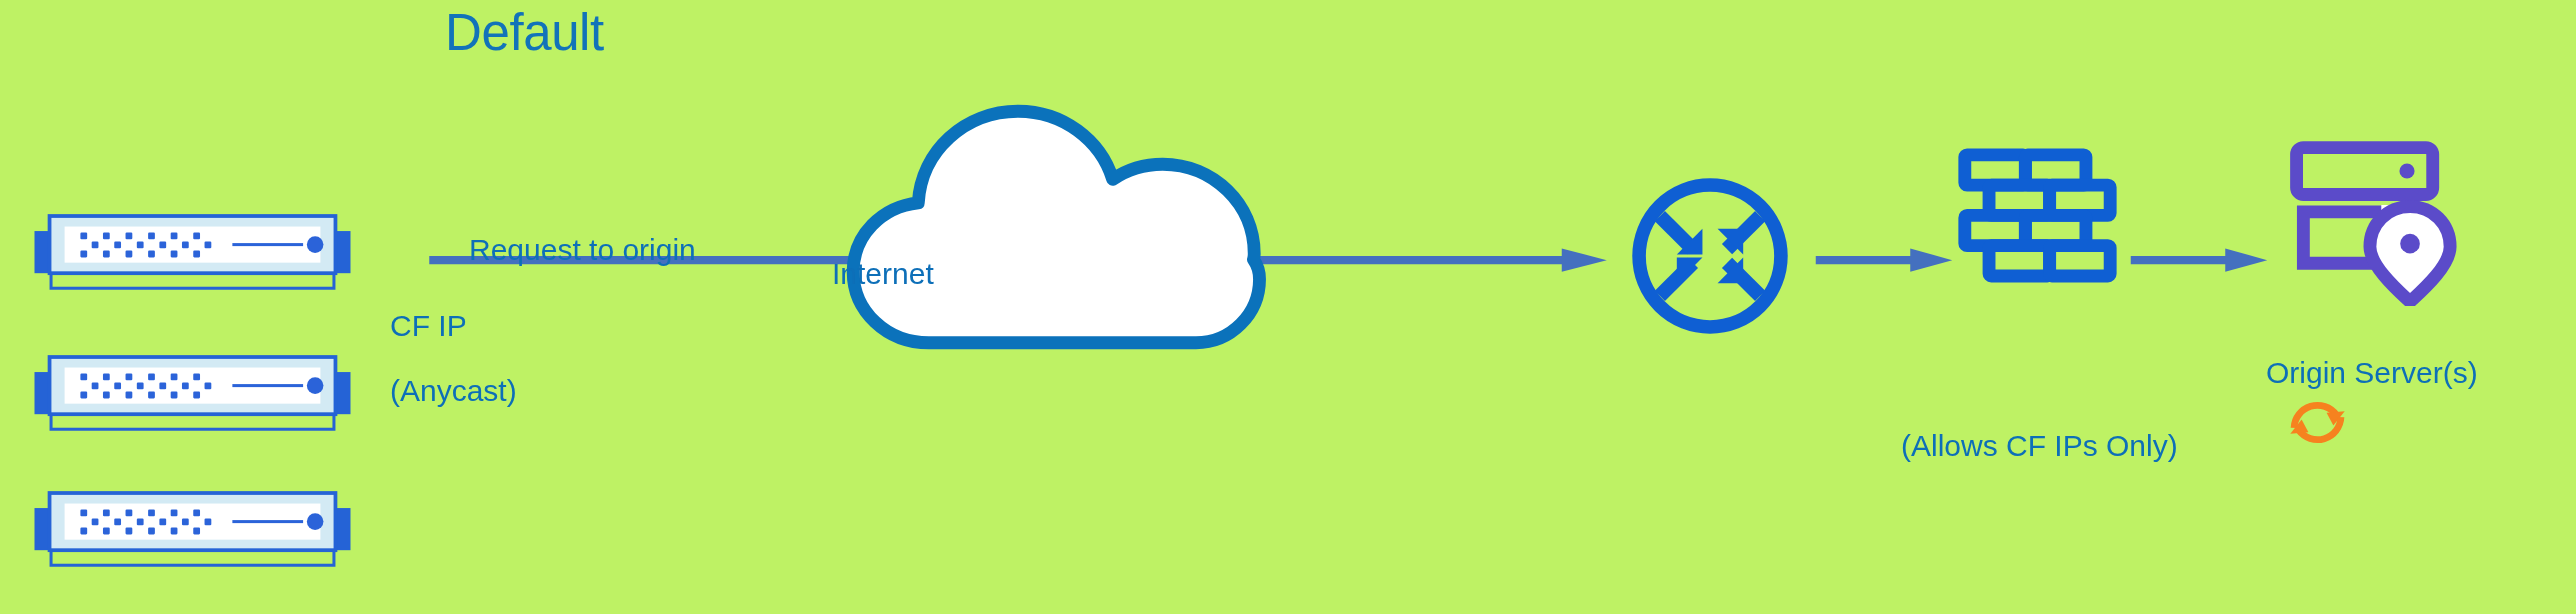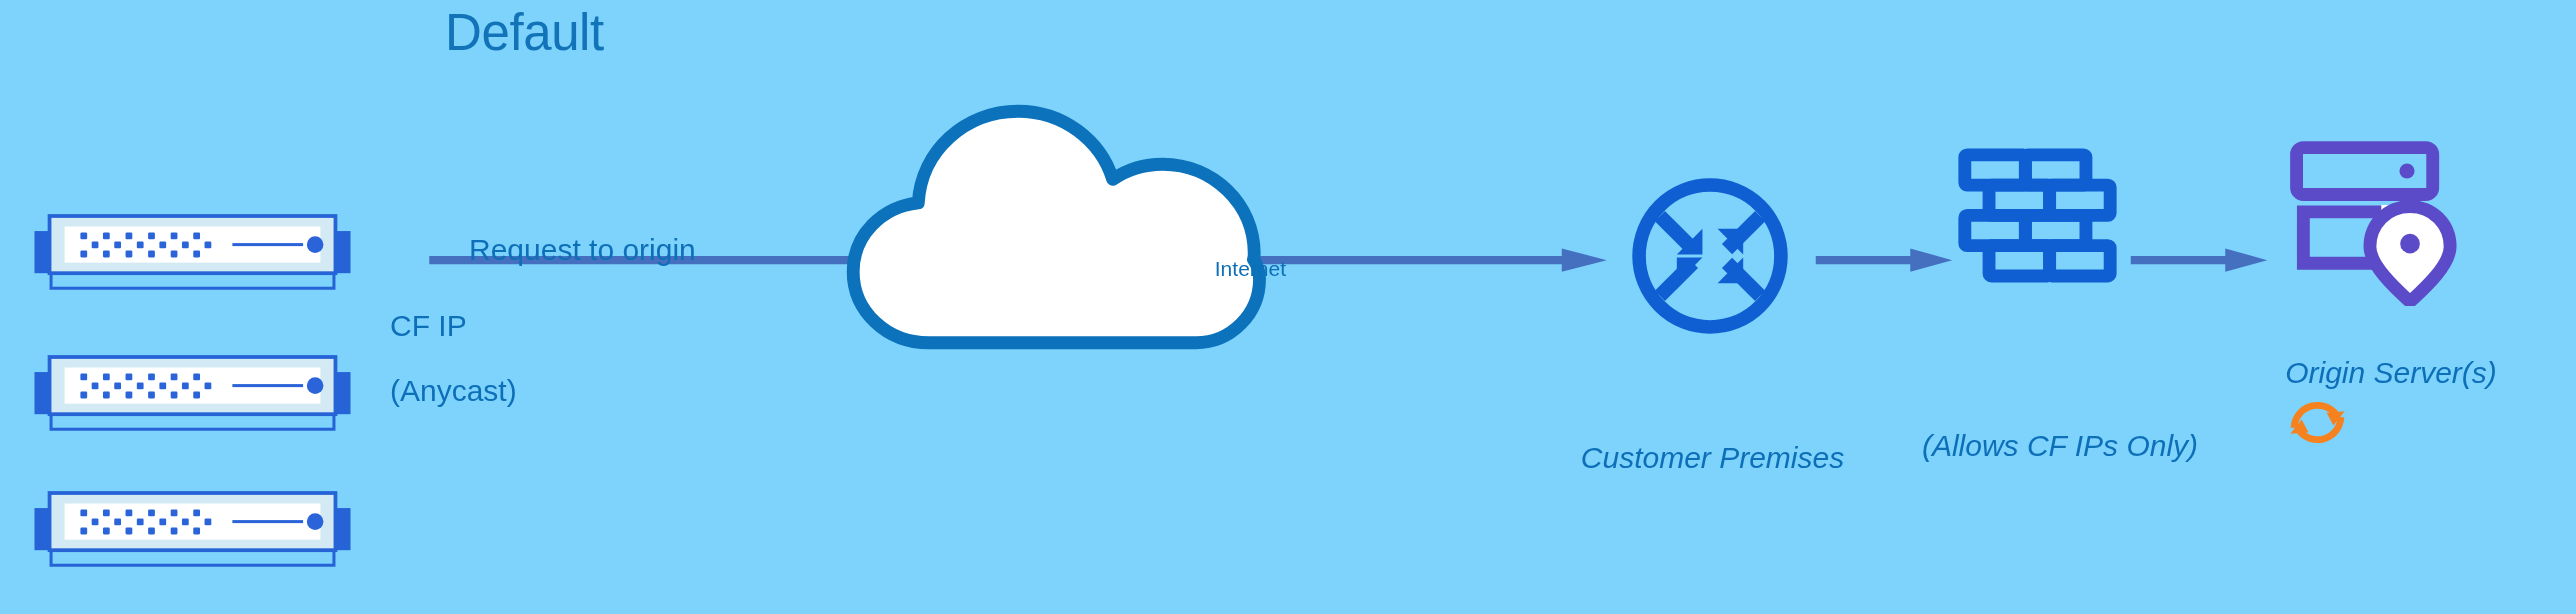--- a/index.html
+++ b/index.html
@@ -10,21 +10,21 @@
   }
   body {
     font-family: "Liberation Sans", "DejaVu Sans", sans-serif;
     -webkit-font-smoothing: antialiased;
   }
 
   #diagram-root {
     position: relative;
     width: 2576px;
     height: 614px;
-    background: #7dd3fc;
+    background: #bef264;
     overflow: hidden;
   }
 
   
   .node { position: absolute; }
 
   
   #diagram-title {
     left: 445px;
     top: 6px;
@@ -36,21 +36,21 @@
   }
 
   
   .label {
     color: #0d6fb8;
     font-size: 30px;
     line-height: 1.22;
     white-space: pre;
     margin-top: 28px;
   }
-  .label.center { text-align: center; font-style: italic; }
+  .label.center { text-align: left; }
 
   
   #cf-logo {
     left: 35px;
     top: 106px;
     width: 318px;
     height: 106px;
   }
   #cf-logo svg { display: block; width: 318px; height: 106px; }
 
@@ -68,22 +68,22 @@
     top: 102px;
     width: 454px;
     height: 250px;
   }
   #internet-cloud svg { display: block; width: 454px; height: 250px; }
   #internet-cloud-label {
     position: absolute;
     left: 0;
     top: 155px;
     width: 454px;
-    text-align: right;
-    font-size: 21px;
+    text-align: left;
+    font-size: 30px;
     color: #0d6fb8;
   }
 
   
   .flow-arrow { position: absolute; }
   .flow-arrow svg { display: block; }
 
   
   #cpe-icon     { left: 1627px; top: 173px; width: 166px; height: 166px; }
   #firewall-icon{ left: 1958px; top: 148px; width: 159px; height: 163px; }
@@ -258,21 +258,20 @@
       </g>
 
       <g fill="#0f5fd3">
         <rect x="145" y="110" width="19" height="62" transform="rotate(-45 154.5 141)"></rect>
         <polygon points="154,112 154,146 120,146"></polygon>
       </g>
     </svg>
   </div>
 
   <div class="node label center" id="cpe-label">
-    <div>Customer Premises</div>
   </div>
 
   <div class="flow-arrow" style="left:1815px; top:244px;">
     <svg width="138" height="33" viewBox="0 0 182 44" xmlns="http://www.w3.org/2000/svg">
       <rect x="0" y="16" width="136" height="11" fill="#4470bf"></rect>
       <polygon points="126,6 182,21.5 126,37" fill="#4470bf"></polygon>
     </svg>
   </div>
 
   <div class="node" id="firewall-icon">

